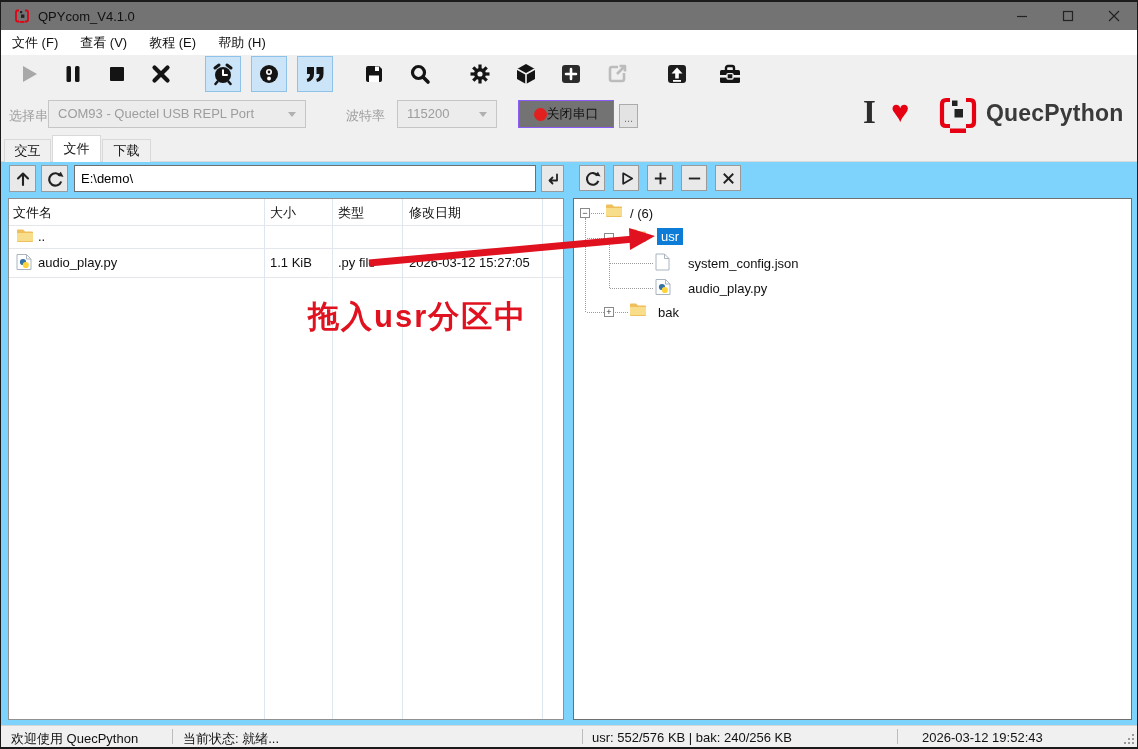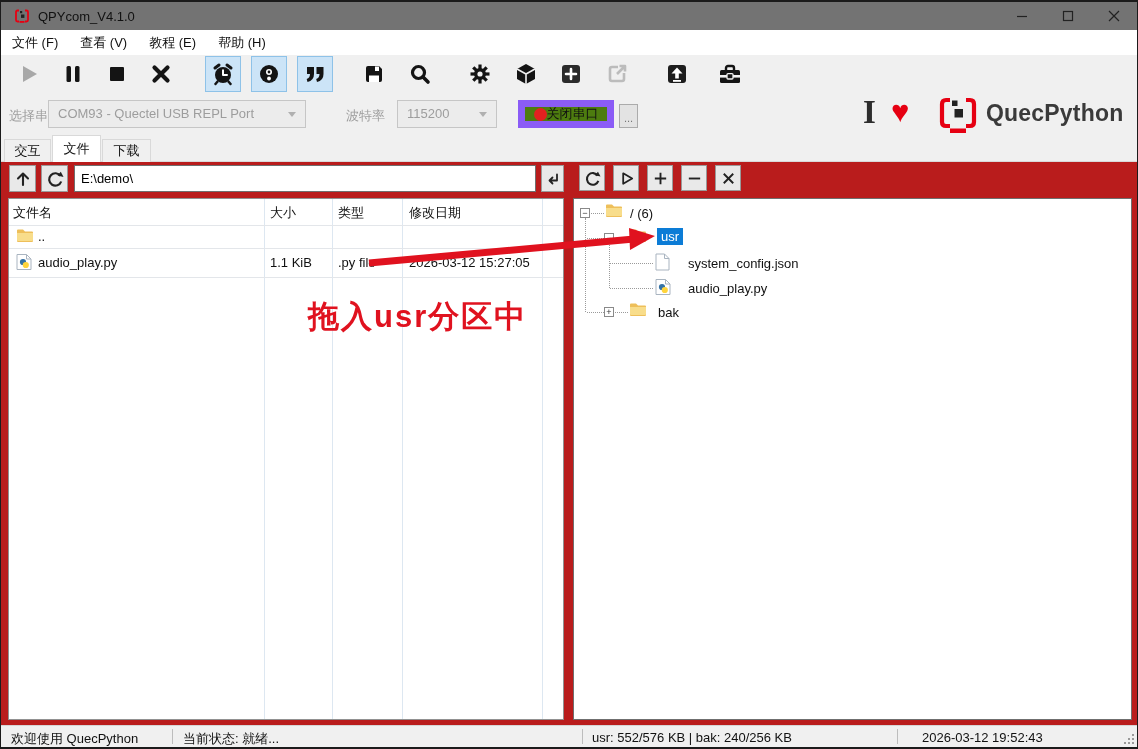--- a/index.html
+++ b/index.html
@@ -20,38 +20,38 @@
   
   .toolbar { position:absolute; left:0; top:53px; width:100%; height:39px; background:#f0f0f0; }
   .tbtn { position:absolute; top:1px; width:36px; height:36px; display:flex; align-items:center; justify-content:center; border:1px solid transparent; }
   .tbtn.hl { background:#cce4f7; border-color:#8ec2e8; }
 
   
   .serialrow { position:absolute; left:0; top:92px; width:100%; height:41px; background:#f0f0f0;padding-left:8px; }
   .glabel { position:absolute; top:13px; font-size:13px; color:#9d9d9d; }
   .combo { position:absolute; top:6px; height:28px; background:#ececec; border:1px solid #c6c6c6; color:#9d9d9d; font-size:13px; line-height:26px; padding-left:9px; }
   .combo .chev { position:absolute; right:9px; top:11px; width:0; height:0; border-left:4px solid transparent; border-right:4px solid transparent; border-top:5px solid #b0b0b0; }
-  .closebtn { position:absolute; left:517px; top:6px; width:96px; height:28px; background:#4d7c0f; border:7px solid #8b5cf6; font-size:13px; color:#111; display:flex; align-items:center; justify-content:center; gap:0; }
+  .closebtn { position:absolute; left:517px; top:6px; width:96px; height:28px; background:#737373; border:1px solid #8b5cf6; font-size:13px; color:#111; display:flex; align-items:center; justify-content:center; gap:0; }
   .closebtn .reddot { width:13px; height:13px; border-radius:50%; background:#e22020; }
   .morebtn { position:absolute; left:618px; top:10px; width:19px; height:24px; background:#e3e3e3; border:1px solid #ababab; font-size:11px; color:#777; text-align:center; line-height:26px; }
 
   
   .brand { position:absolute; left:855px; top:90px; width:275px; height:45px; }
   .brand-i { position:absolute; left:7px; top:2px; font-family:"Liberation Serif","DejaVu Serif",serif; font-size:33px; font-weight:700; color:#2d2d2d; }
   .brand-heart { position:absolute; left:35px; top:2px; font-size:31px; color:#e60012; }
   .brand-logo { position:absolute; left:80px; top:2px; }
   .brand-name { position:absolute; left:130px; top:8px; font-size:23px; font-weight:700; color:#3a3a3a; letter-spacing:0.2px; }
 
   
   .tabstrip { position:absolute; left:0; top:133px; width:100%; height:27px; background:#f0f0f0; border-bottom:1px solid #d9d9d9; }
   .tab { position:absolute; top:4px; height:23px; background:#f0f0f0; border:1px solid #d9d9d9; border-bottom:none; font-size:13px; color:#111; text-align:center; line-height:22px; }
   .tab.active { top:0; height:27px; background:#fff; line-height:26px; z-index:2; }
 
   
-  .content { position:absolute; left:0; top:160px; width:100%; height:565px; background:#b91c1c; }
+  .content { position:absolute; left:0; top:160px; width:100%; height:565px; background:#7dd3fc; }
   .navbtn { position:absolute; top:3px; width:27px; height:27px; background:#e9e9e9; border:1px solid #9a9a9a; display:flex; align-items:center; justify-content:center; }
   .pathinput { position:absolute; left:73px; top:3px; width:462px; height:27px; border:1px solid #6f6f6f; background:#fff; font-size:13px; padding:0 6px; font-family:"Liberation Sans","DejaVu Sans",sans-serif; }
   .rbtn { position:absolute; top:3px; width:26px; height:26px; background:#e9e9e9; border:1px solid #9a9a9a; display:flex; align-items:center; justify-content:center; }
 
   
   .ftable { position:absolute; left:7px; top:36px; width:556px; height:522px; background:#fff; border:1px solid #919191; }
   .vline { position:absolute; top:0; bottom:0; width:1px; background:#dde7f1; }
   .hline { position:absolute; left:0; right:0; height:1px; background:#e3e6ea; }
   .thead-text { position:absolute; top:5px; font-size:13px; color:#111; }
   .cell { position:absolute; font-size:13px; color:#111; white-space:nowrap; }

